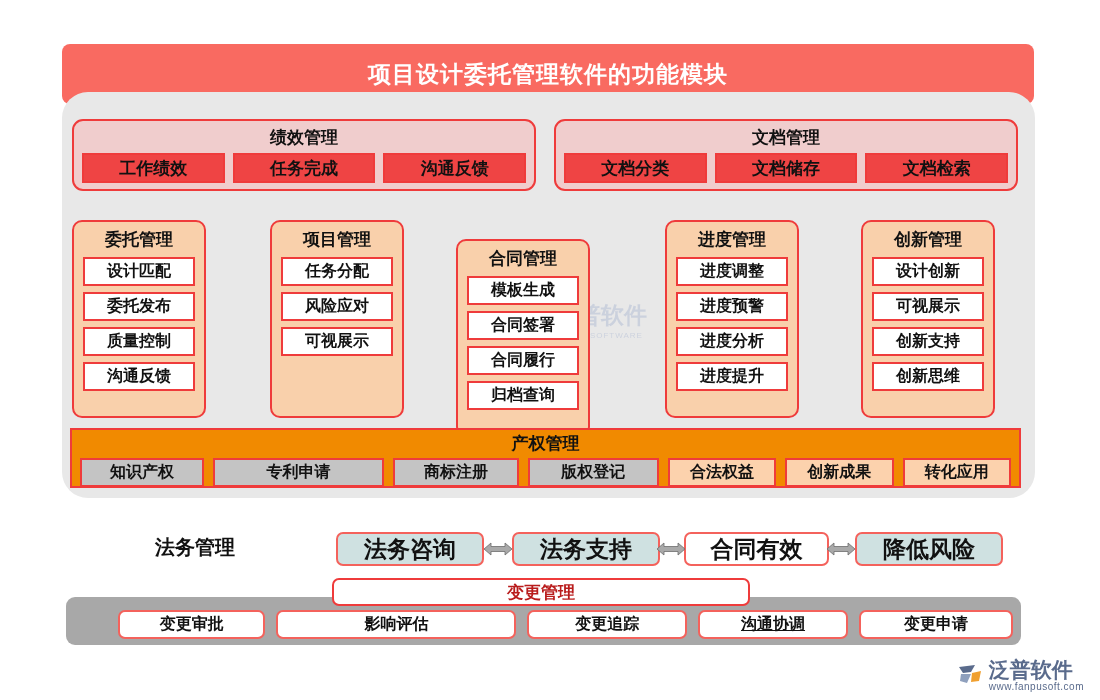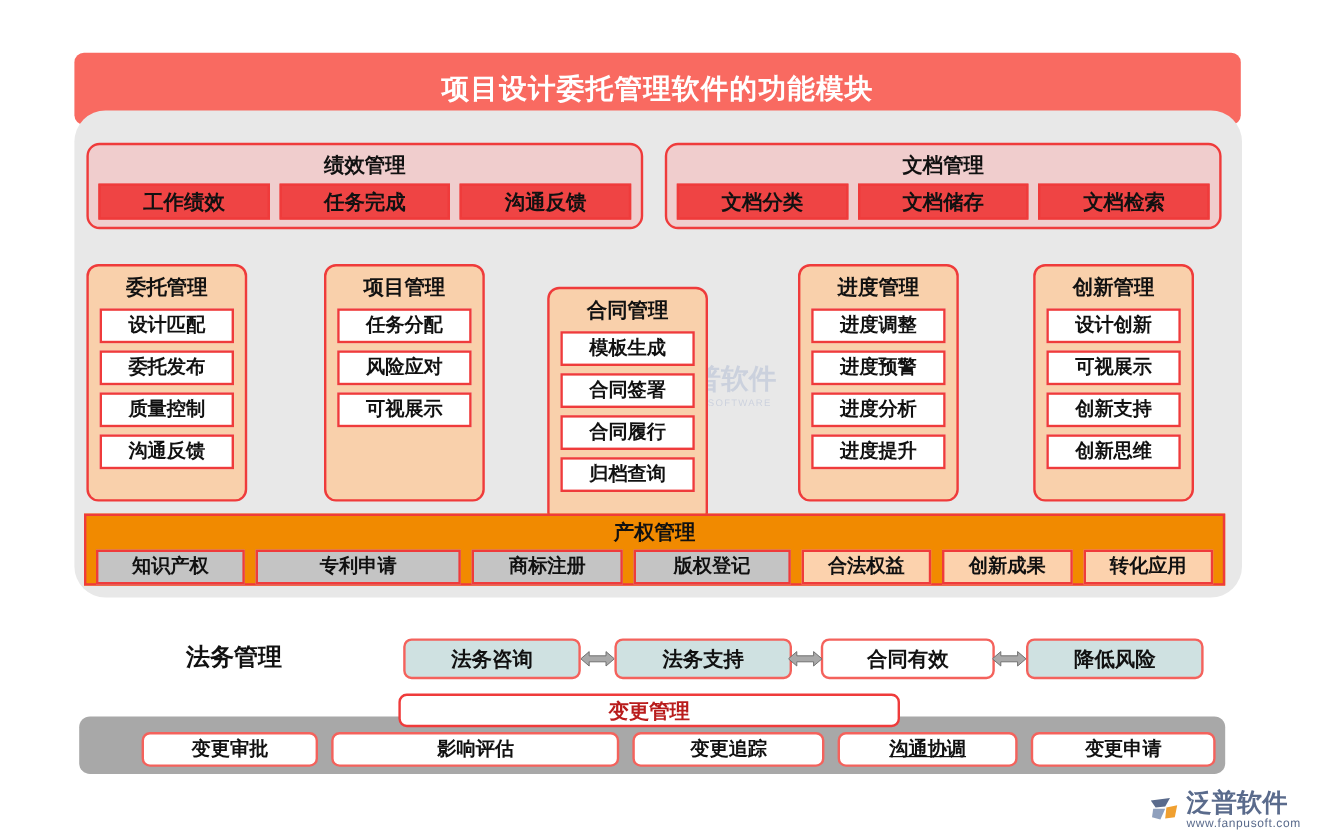--- a/index.html
+++ b/index.html
@@ -176,21 +176,21 @@
   .legal-chip {
     position: absolute;
     top: 532px;
     height: 34px;
     border: 2px solid #f4625c;
     border-radius: 7px;
     box-sizing: border-box;
     display: flex;
     align-items: center;
     justify-content: center;
-    font-size: 17px;
+    font-size: 23px;
     font-weight: bold;
     color: #111;
   }
   .legal-chip.teal  { background: #cfe1e1; }
   .legal-chip.white { background: #ffffff; }
   #legal-0 { left: 336px; width: 148px; }
   #legal-1 { left: 512px; width: 148px; }
   #legal-2 { left: 684px; width: 145px; }
   #legal-3 { left: 855px; width: 148px; }
 

